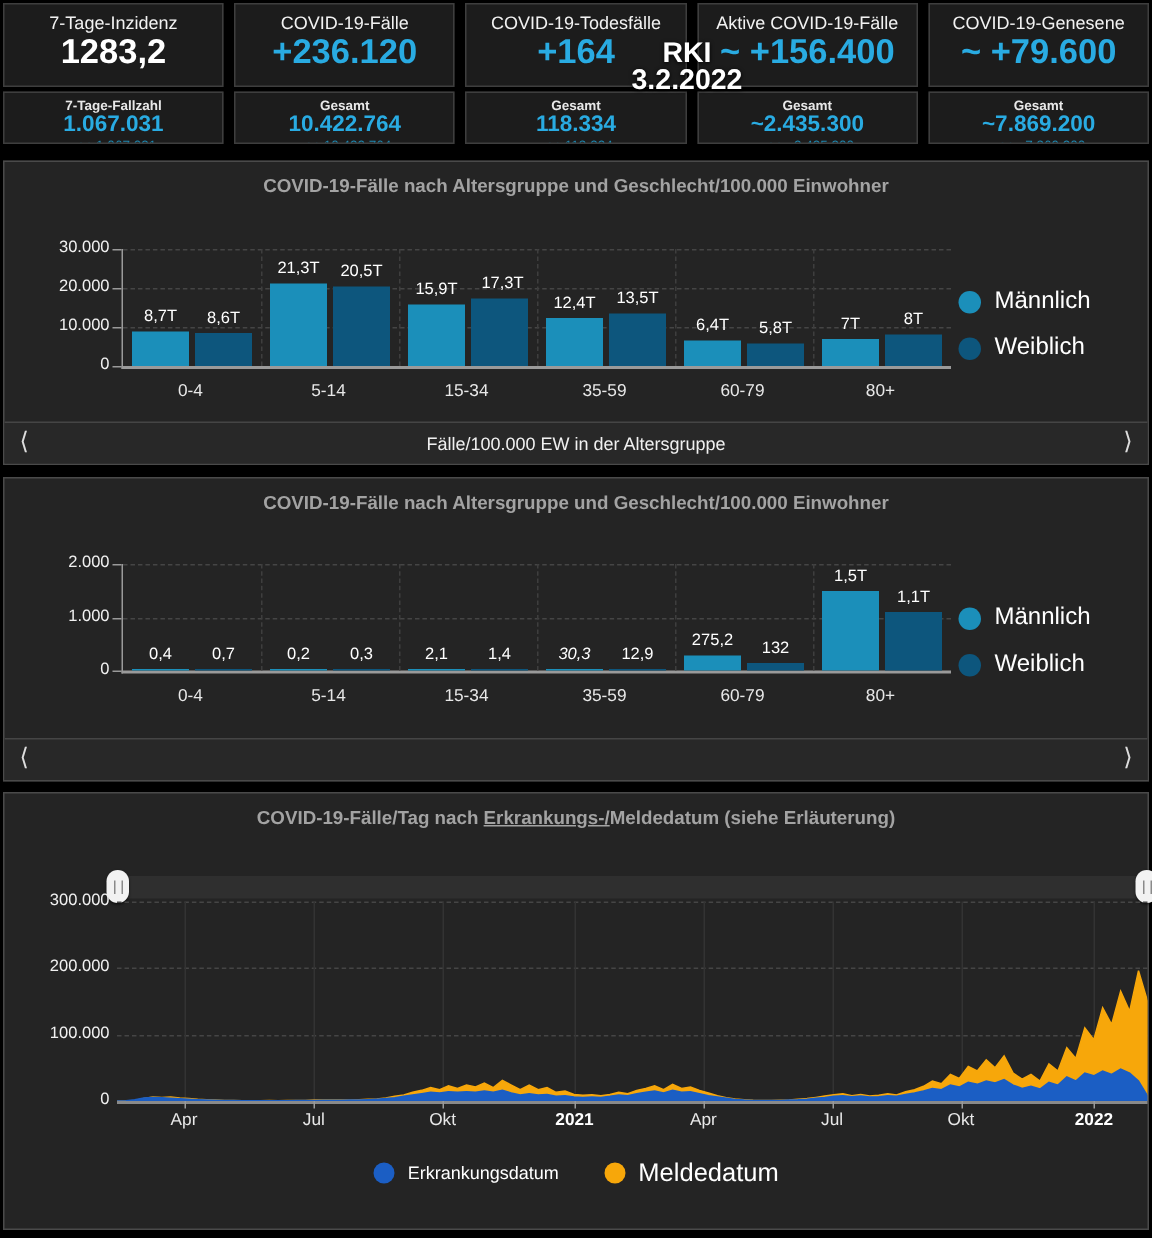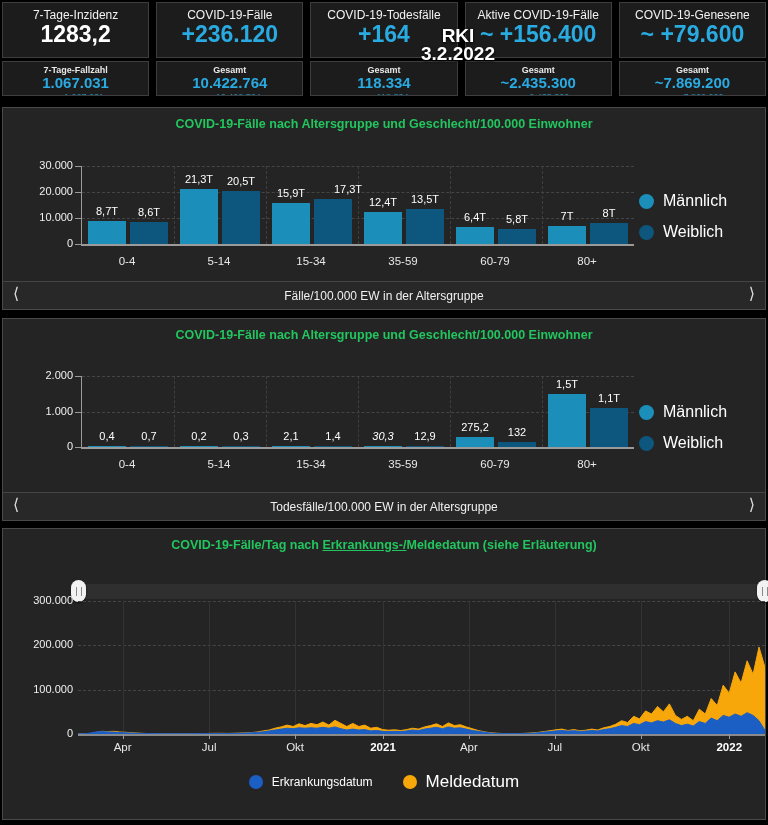--- a/index.html
+++ b/index.html
@@ -19,21 +19,21 @@
   .t-von{font-size:9px;color:#1e88b0;margin-top:1px;white-space:nowrap;}
   .rki-overlay{position:absolute;left:410px;top:27px;width:96px;text-align:center;font-weight:bold;
     font-size:19px;line-height:18px;color:#fff;z-index:9;text-shadow:0 1px 3px #000;}
 
   
   .panel{position:relative;margin:0 2px;background:#242424;border:1px solid #4a4a4a;}
   #panel1{margin-top:4px;height:201px;}
   #panel2{margin-top:8px;height:201px;}
   #panel3{margin-top:7px;height:290px;}
   .panel-title{position:absolute;top:9px;left:0;right:0;margin:0;text-align:center;
-    font-size:12.5px;font-weight:bold;color:#22c55e;}
+    font-size:12.5px;font-weight:bold;color:#a3a3a3;}
   .link-underline{text-decoration:underline;cursor:pointer;}
 
   
   .ylab{position:absolute;left:2px;width:68px;text-align:right;font-size:11px;color:#f0f0f0;}
   .ytick{position:absolute;left:72px;width:6px;height:1px;background:#9a9a9a;}
   .plot{position:absolute;left:78px;width:552px;border-left:1px solid #9a9a9a;border-bottom:2px solid #9a9a9a;}
   .hgrid{position:absolute;left:0;right:0;height:0;border-top:1px dashed #454545;}
   .group{position:absolute;top:0;bottom:0;}
   .group.sep{border-right:1px dashed #3e3e3e;}
   .bar{position:absolute;bottom:0;}
@@ -147,21 +147,21 @@
       <div class="group sep" style="left: 92px; width: 92px;">
         <div class="bar" style="left: 6px; width: 38px; height: 55.38px; background: rgb(27, 143, 186);"></div>
         <div class="bar-val" style="left: -1px; bottom: 59.38px;">21,3T</div>
         <div class="bar" style="left: 48px; width: 38px; height: 53.3px; background: rgb(13, 86, 125);"></div>
         <div class="bar-val" style="left: 41px; bottom: 57.3px;">20,5T</div>
       </div>
       <div class="group sep" style="left: 184px; width: 92px;">
         <div class="bar" style="left: 6px; width: 38px; height: 41.34px; background: rgb(27, 143, 186);"></div>
         <div class="bar-val" style="left: -1px; bottom: 45.34px;">15,9T</div>
         <div class="bar" style="left: 48px; width: 38px; height: 44.98px; background: rgb(13, 86, 125);"></div>
-        <div class="bar-val" style="left: 56px; bottom: 48.98px;">17,3T</div>
+        <div class="bar-val" style="left: 43px; bottom: 48.98px;">17,3T</div>
       </div>
       <div class="group sep" style="left: 276px; width: 92px;">
         <div class="bar" style="left: 6px; width: 38px; height: 32.24px; background: rgb(27, 143, 186);"></div>
         <div class="bar-val" style="left: -1px; bottom: 36.24px;">12,4T</div>
         <div class="bar" style="left: 48px; width: 38px; height: 35.1px; background: rgb(13, 86, 125);"></div>
         <div class="bar-val" style="left: 41px; bottom: 39.1px;">13,5T</div>
       </div>
       <div class="group sep" style="left: 368px; width: 92px;">
         <div class="bar" style="left: 6px; width: 38px; height: 16.64px; background: rgb(27, 143, 186);"></div>
         <div class="bar-val" style="left: -1px; bottom: 20.64px;">6,4T</div>
@@ -253,21 +253,20 @@
         <span class="dot" style="background: rgb(27, 143, 186);"></span>
         <span class="legend-label">Männlich</span>
       </div>
       <div class="legend-item">
         <span class="dot" style="background: rgb(13, 86, 125);"></span>
         <span class="legend-label">Weiblich</span>
       </div>
     </div>
   <div class="caption-bar">
     <span class="arrow arrow-l">⟨</span>
-    <span class="caption-text">Todesfälle/100.000 EW in der Altersgruppe</span>
     <span class="arrow arrow-r">⟩</span>
   </div>
 <div class="ylab" style="top: 50px;">2.000</div>
     <div class="ytick" style="top: 57px;"></div>
     <div class="ylab" style="top: 85.5px;">1.000</div>
     <div class="ytick" style="top: 92.5px;"></div>
     <div class="ylab" style="top: 121px;">0</div>
     <div class="ytick" style="top: 128px;"></div>
     <div class="catlab" style="left: 78px; width: 92px; top: 139px;">0-4</div>
     <div class="catlab" style="left: 170px; width: 92px; top: 139px;">5-14</div>

